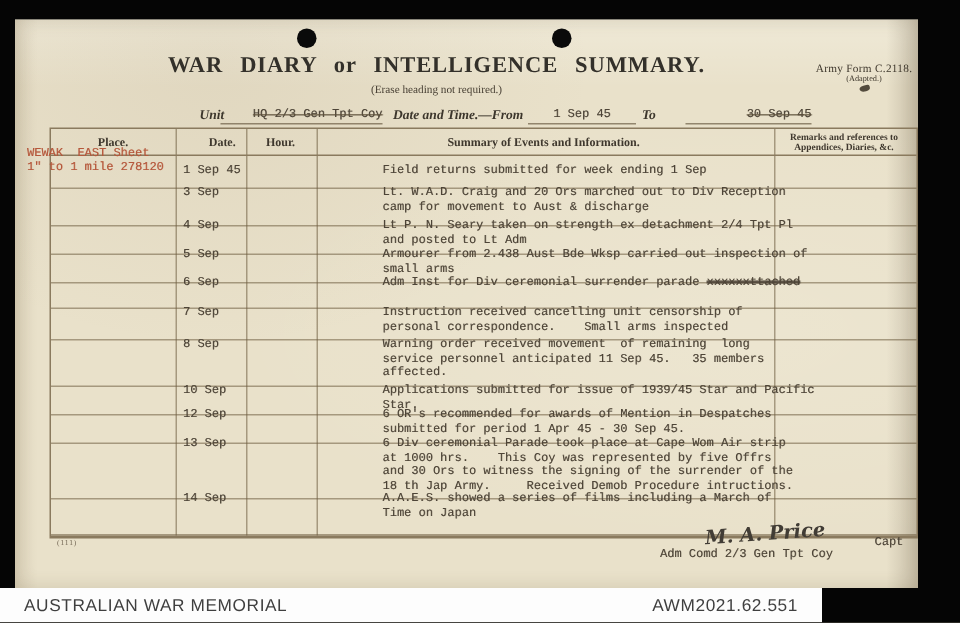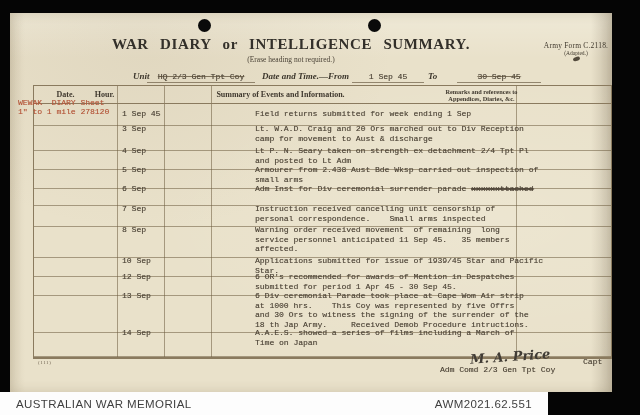--- a/index.html
+++ b/index.html
@@ -32,21 +32,21 @@
   .typed{font-family:"Liberation Mono",monospace;color:#4d4437;
     text-shadow:.3px 0 0 rgba(77,68,55,.45);}
   .fill{position:absolute;font-size:8px;text-align:center;
     border-bottom:1px solid rgba(100,85,60,.65);padding-bottom:1px;white-space:pre;}
   .unit-lbl{left:123px;top:58px;}
   .unit-val{left:137px;top:59px;width:108px;}
   .dt-lbl{left:252px;top:58px;}
   .from-val{left:342px;top:59px;width:72px;}
   .to-lbl{left:418px;top:58px;}
   .to-val{left:447px;top:59px;width:84px;}
-  .on-rule{text-decoration:line-through;text-decoration-color:rgba(100,85,60,.55);text-decoration-thickness:1px;}
+  .on-rule{text-decoration:line-through;text-decoration-color:rgba(100,85,60,.55);text-decoration-thickness:1px;text-align:right;}
   
   .table{position:absolute;left:23px;top:72px;width:579px;height:274px;
     border:1px solid #8a7a5e;border-bottom-width:2px;}
   .vline{position:absolute;top:0;bottom:0;width:1px;background:rgba(110,92,64,.55);}
   .v1{left:83px;} .v2{left:130px;} .v3{left:177px;} .v4{left:482px;}
   .thead{position:relative;height:18px;border-bottom:1px solid #8a7a5e;display:flex;color:#3f382e;}
   .th{display:flex;align-items:center;justify-content:center;text-align:center;
     font-size:8px;font-weight:700;}
   .th.place{width:83px;} .th.date{width:47px;padding-left:16px;} .th.hour{width:47px;}
   .th.summary{width:305px;} .th.remarks{width:97px;font-size:6.3px;line-height:7px;padding:0 3px;}
@@ -103,20 +103,21 @@
       <span class="lbl to-lbl">To</span>
       <span class="fill typed to-val on-rule">30 Sep 45</span>
     </div>
 
     <div class="table">
       <div class="vline v1"></div>
       <div class="vline v2"></div>
       <div class="vline v3"></div>
       <div class="vline v4"></div>
       <div class="thead">
+        <div class="th place">Place.</div>
         <div class="th date">Date.</div>
         <div class="th hour">Hour.</div>
         <div class="th summary">Summary of Events and Information.</div>
         <div class="th remarks">Remarks and references to Appendices, Diaries, &amp;c.</div>
       </div>
       <div class="tbody" id="tbody">
           <div class="row first" style="height: 22px;">
     <div class="content">
       <div class="cell-date typed">1 Sep 45</div>
       <div class="cell-lines">
@@ -213,21 +214,21 @@
       <div class="cell-lines">
                 <div class="sline">A.A.E.S. showed a series of films including a March of</div>
                 <div class="sline">Time on Japan</div>
               </div>
     </div>
   </div>
         </div>
     </div>
 
     <div class="place-block">
-      <div>WEWAK  DIARY Sheet</div>
+      <div>WEWAK  EAST Sheet</div>
       <div>1" to 1 mile 278120</div>
     </div>
 
     <div class="footnote">(111)</div>
 
     <div class="sig-name">M. A. Price</div>
     <div class="sig-rank typed">Capt</div>
     <div class="sig-unit typed">Adm Comd 2/3 Gen Tpt Coy</div>
   </div>
 

